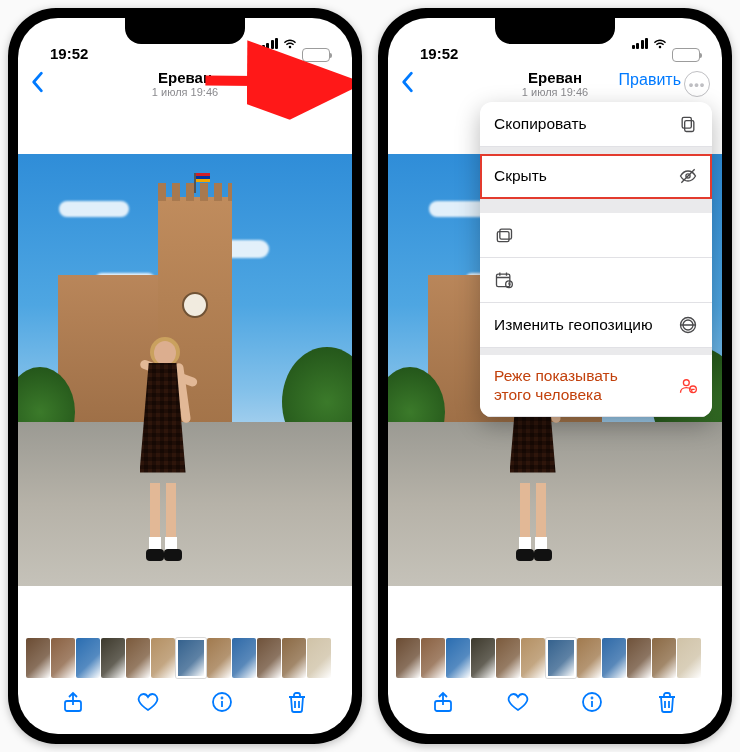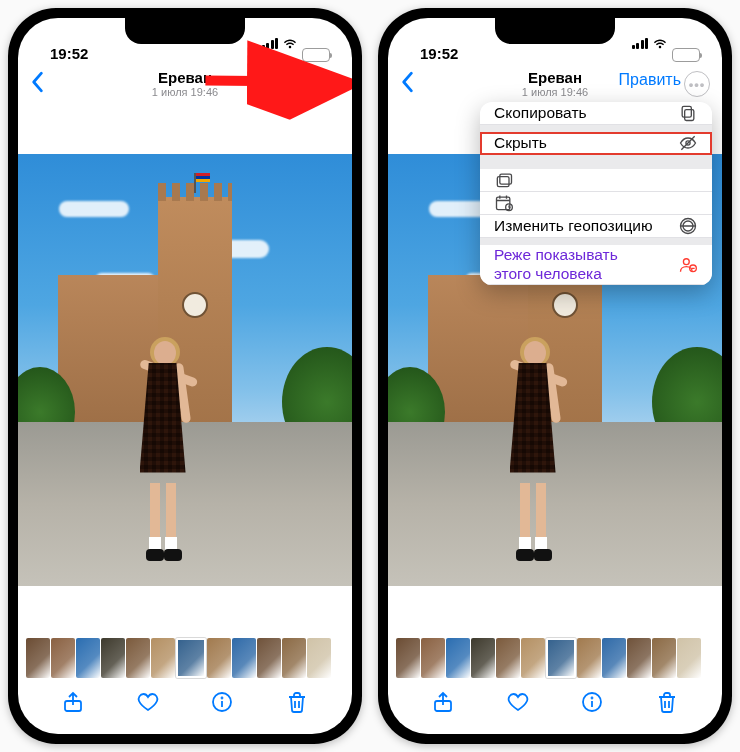--- a/index.html
+++ b/index.html
@@ -189,26 +189,26 @@
 
   .menu {
     position:absolute; top:84px; right:10px; width:232px;
     background:#f4f4f6; border-radius:12px;
     box-shadow: 0 8px 24px rgba(0,0,0,.28);
     z-index:50; overflow:hidden;
     font-size:15.5px;
   }
   .menu-item {
     display:flex; justify-content:space-between; align-items:center;
-    padding:1px 14px; background:#fff;
+    padding:12px 14px; background:#fff;
     border-bottom:0.5px solid #e1e1e5;
     gap:23px;
   }
   .menu-group-gap { height:7px; background:#eaeaec; }
-  .menu-item.red { color:#6d28d9; }
+  .menu-item.red { color:#c2410c; }
   .menu-item .mi-label { line-height:1.2; }
   .menu-item.highlighted { outline:2px solid #e33b2e; outline-offset:-2px; }
   .menu-item svg { width:20px; height:20px; color:#4a4a4c; flex-shrink:0; }
   .menu-item.red svg { color:#ff3b30; }
 </style>
 </head>
 <body>
 
 <div class="phone">
   <div class="screen">

